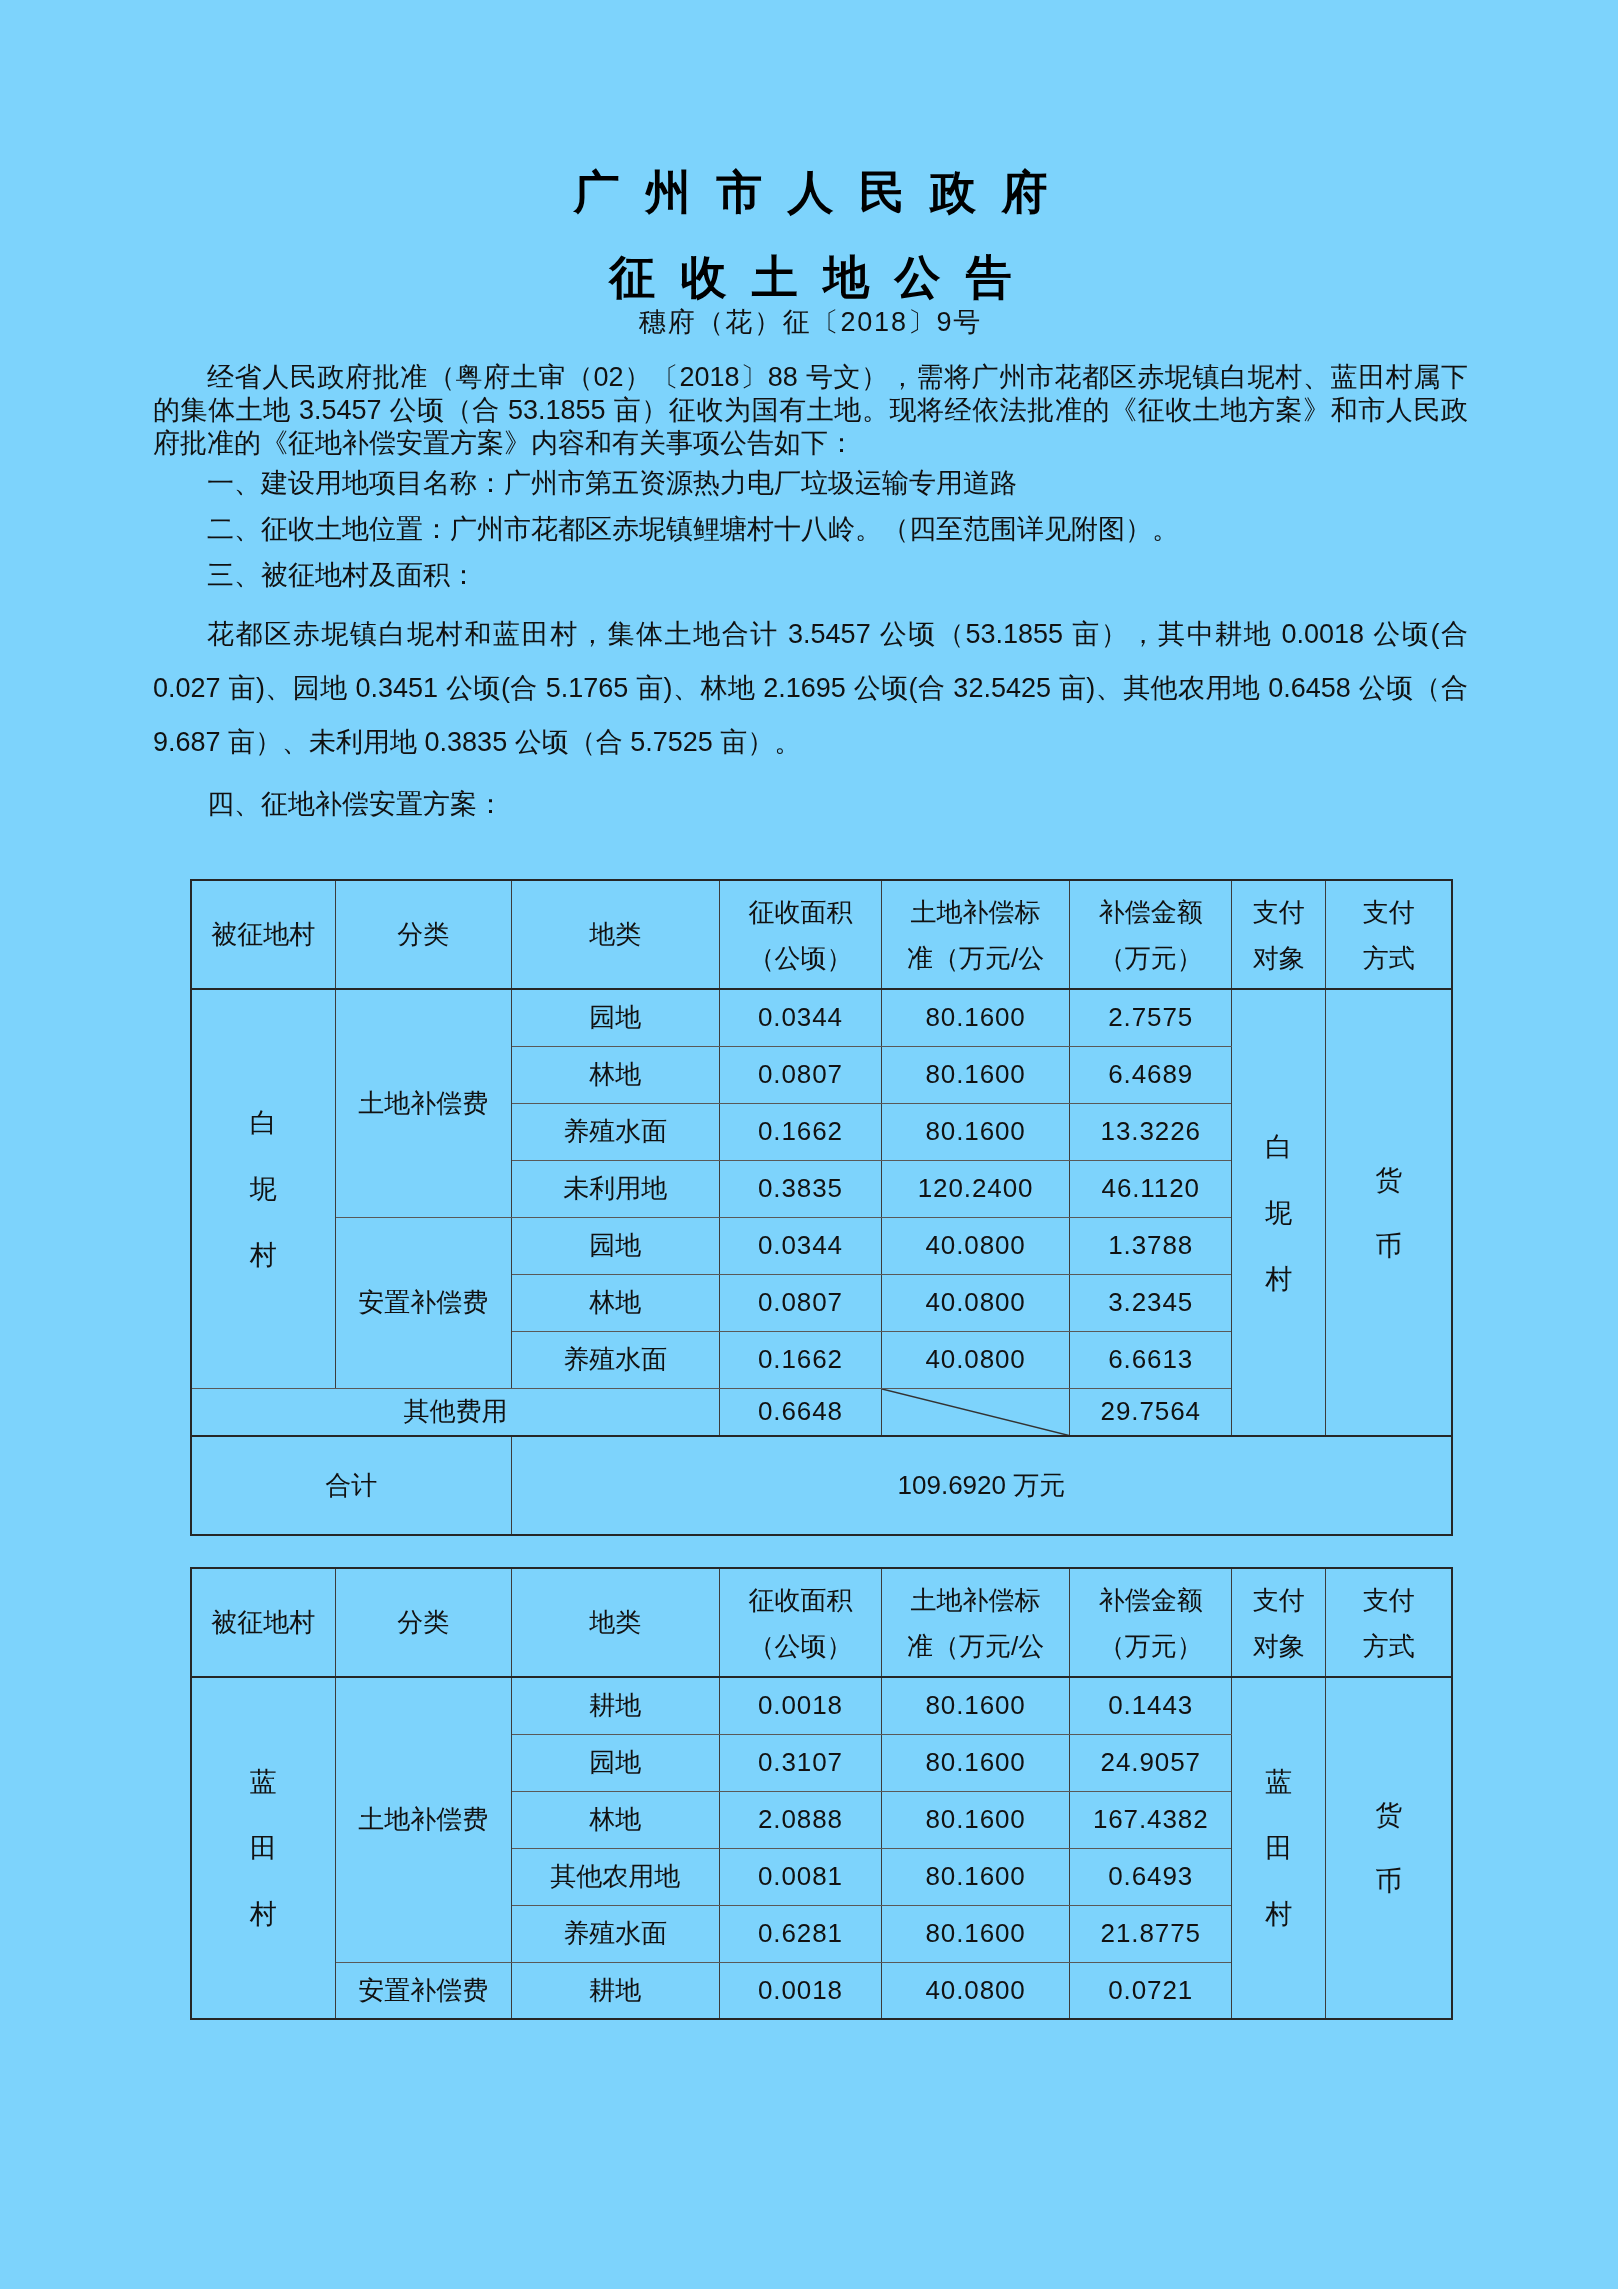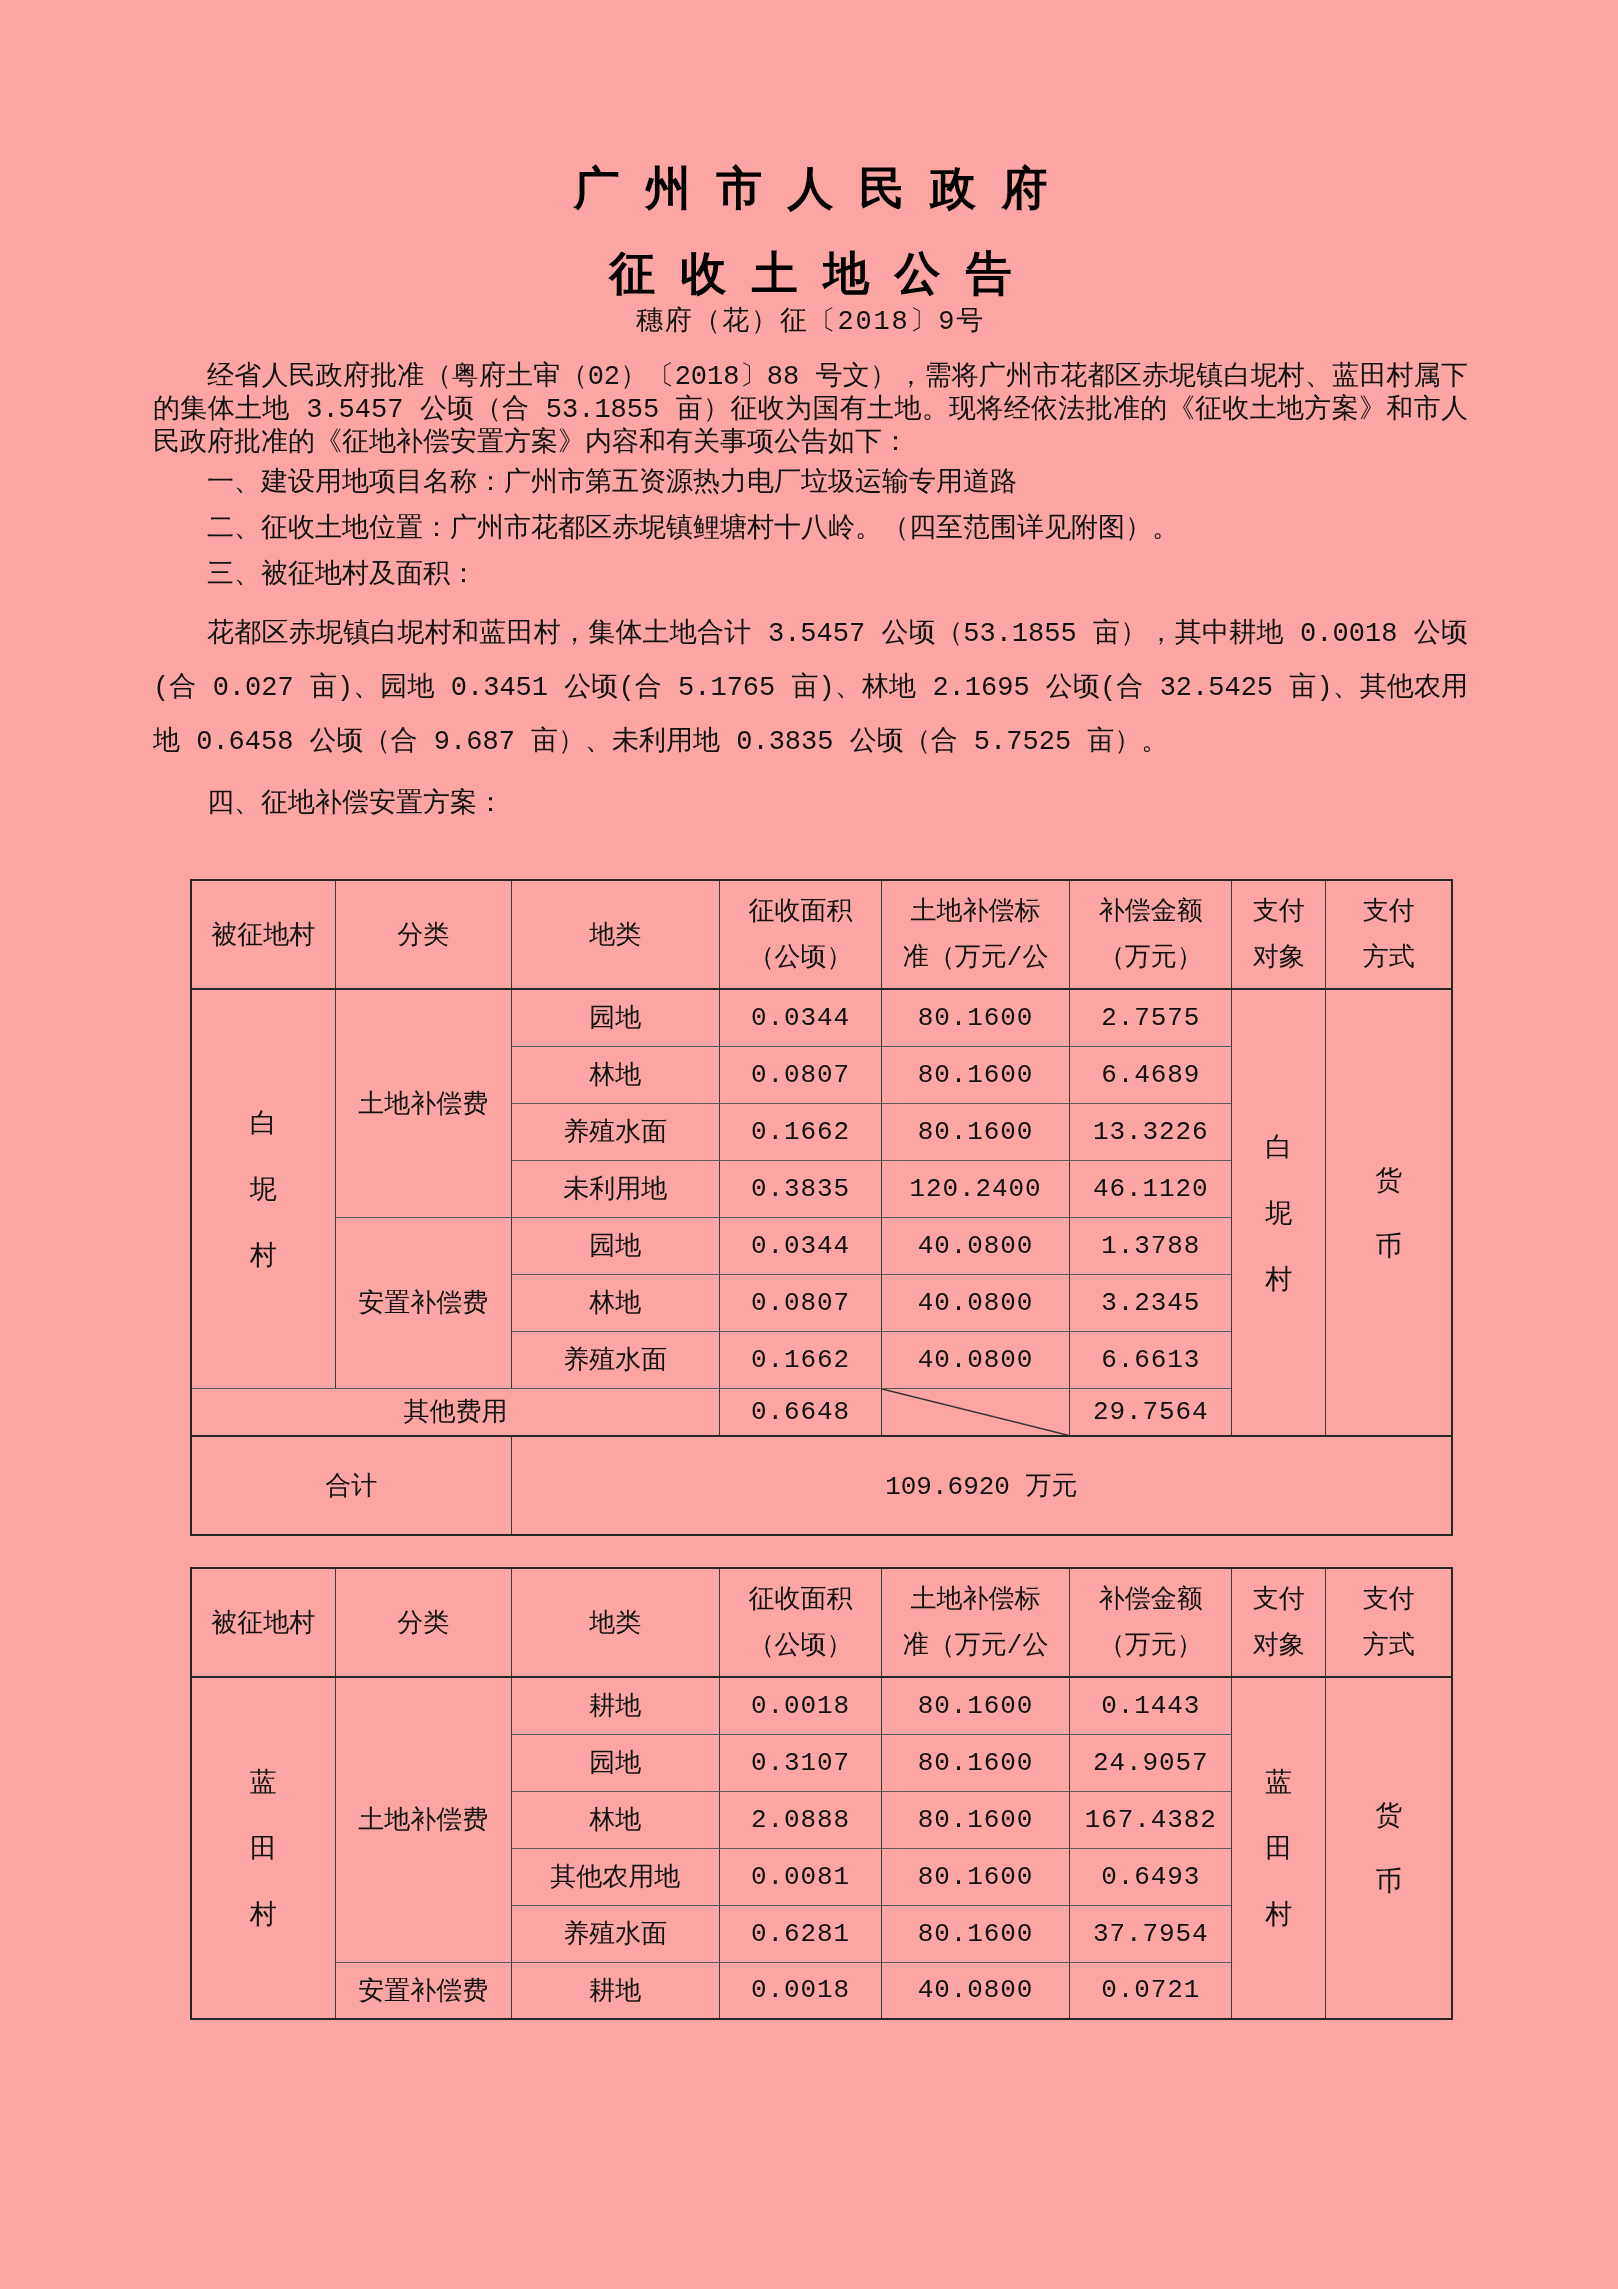--- a/index.html
+++ b/index.html
@@ -1,22 +1,22 @@
 <!DOCTYPE html>
 <html style="font-size:14.8px"><head>
 <meta charset="utf-8">
 <style>
   html,body { margin:0; padding:0; background:#888; }
   .page {
     position:relative;
     width:1619px; height:2290px;
     margin:0 auto;
-    background:#fca5a5;
+    background:#7dd3fc;
     color:#111;
-    font-family:Liberation Mono, monospace;
+    font-family:Liberation Sans, sans-serif;
     overflow:hidden;
   }
   .content { padding:0 151px 0 153px; }
 
   .title {
     margin:0; text-align:center; font-weight:700; color:#000;
     font-size:46px; line-height:48px;
     letter-spacing:0.55em; text-indent:0.55em;
   }
   .title1 { padding-top:168px; }
@@ -293,21 +293,21 @@
         <tr>
           <td>其他农用地</td>
           <td class="num">0.0081</td>
           <td class="num">80.1600</td>
           <td class="num">0.6493</td>
         </tr>
         <tr>
           <td>养殖水面</td>
           <td class="num">0.6281</td>
           <td class="num">80.1600</td>
-          <td class="num">37.7954</td>
+          <td class="num">21.8775</td>
         </tr>
         <tr>
           <td>安置补偿费</td>
           <td>耕地</td>
           <td class="num">0.0018</td>
           <td class="num">40.0800</td>
           <td class="num">0.0721</td>
         </tr>
       </tbody>
     </table>

